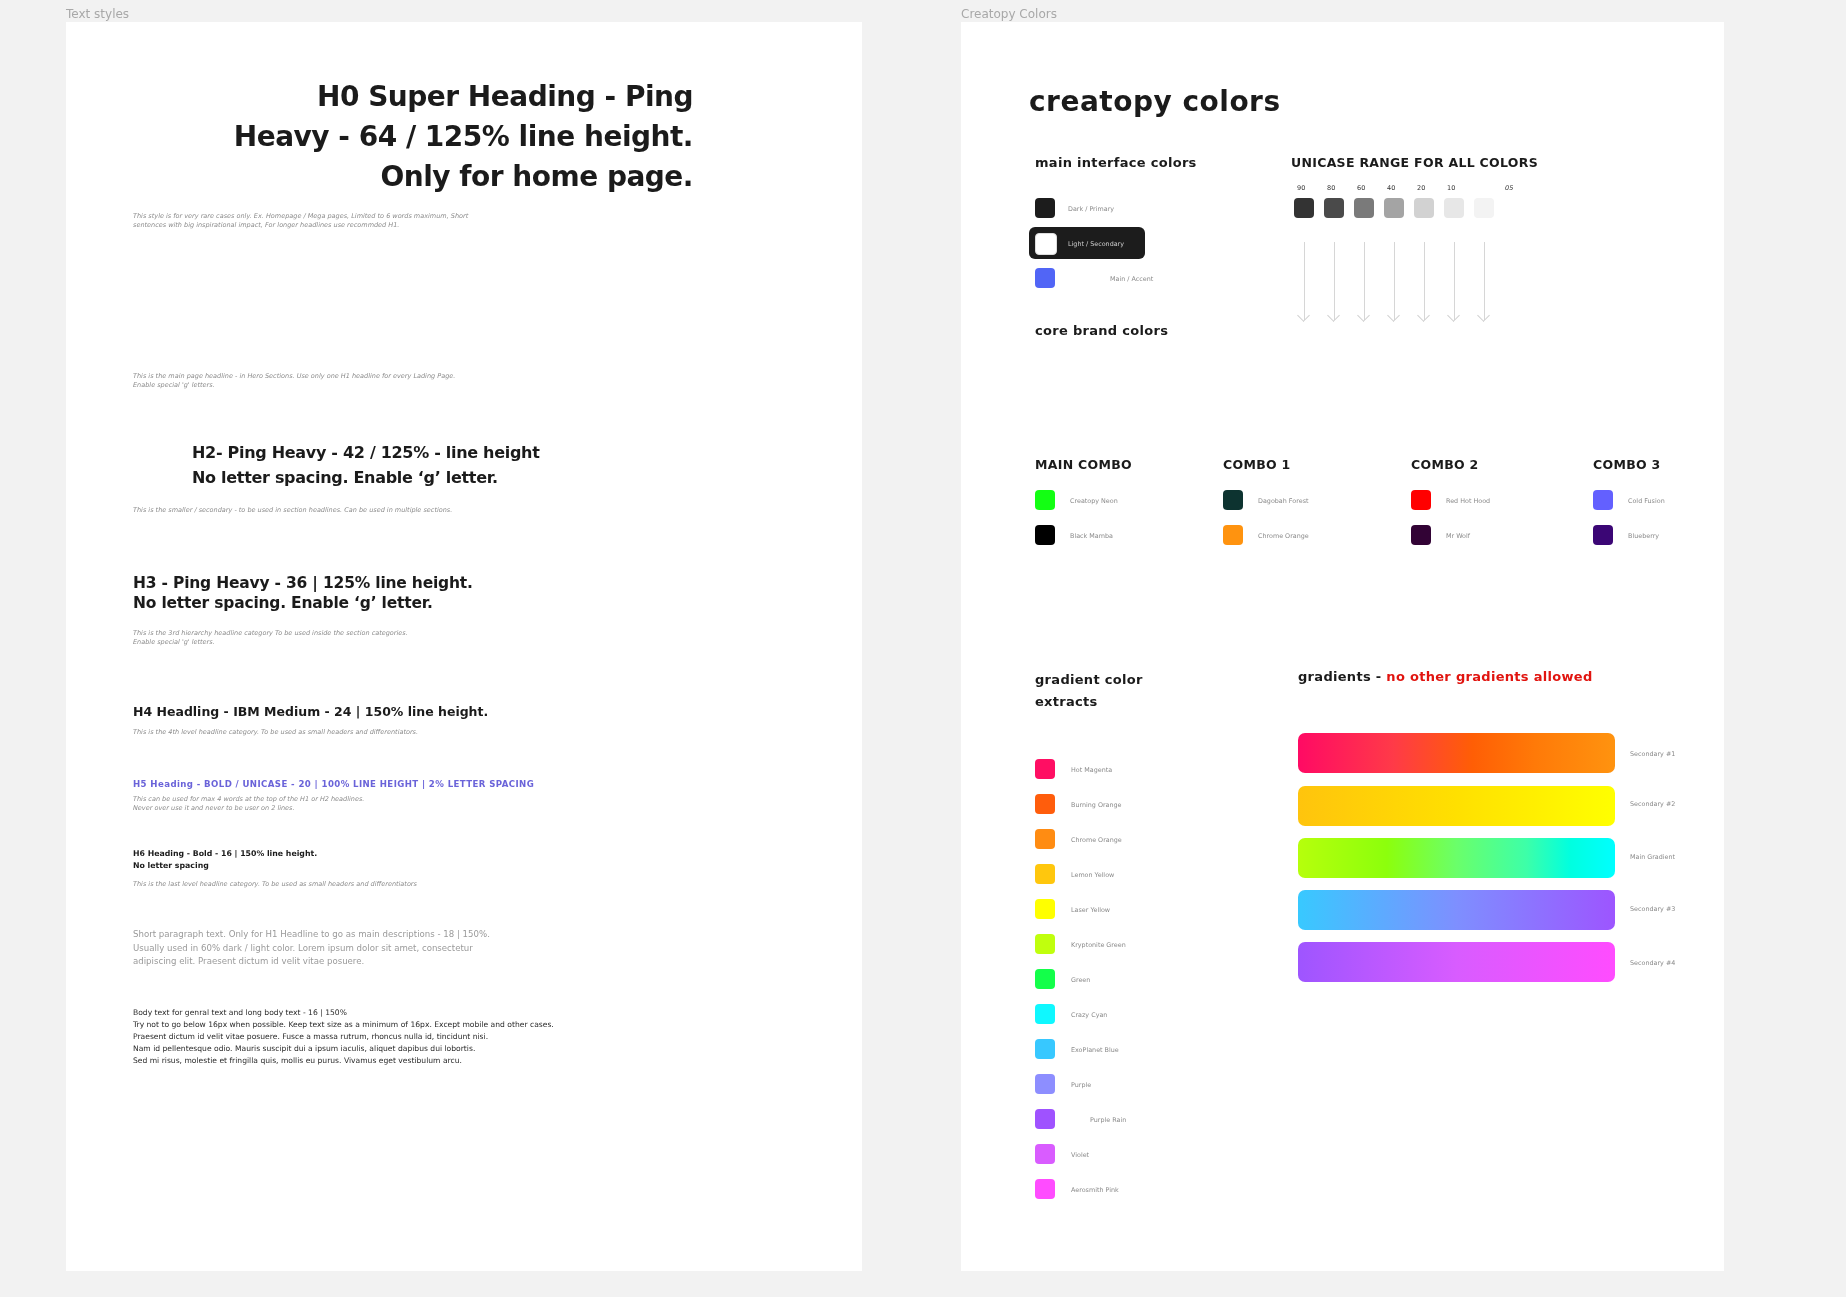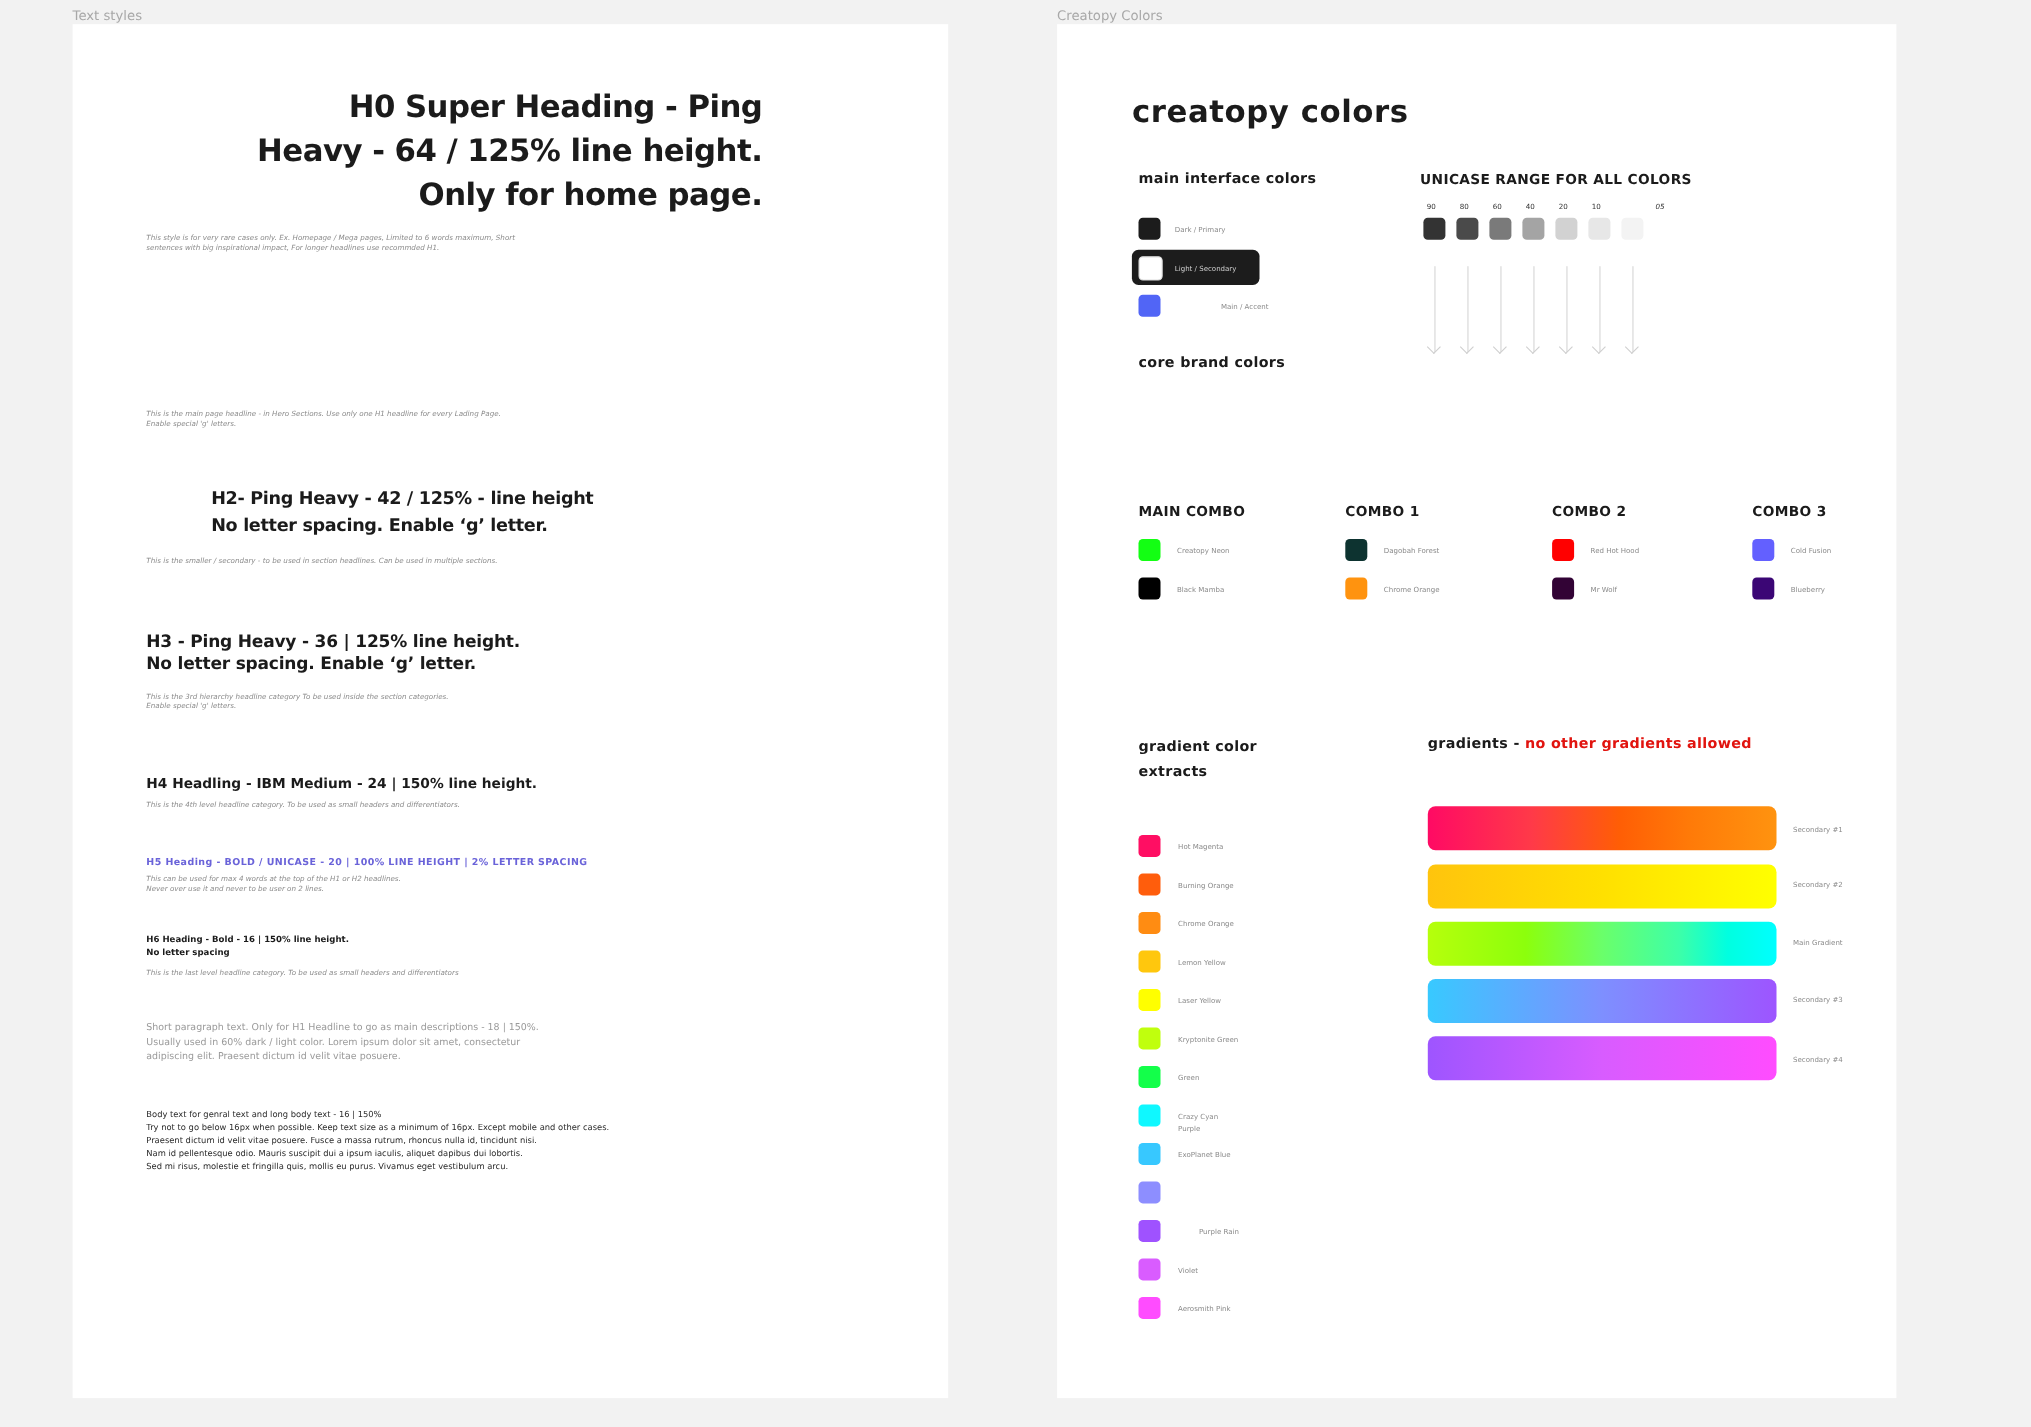--- a/index.html
+++ b/index.html
@@ -222,21 +222,21 @@
       <div class="swlabel" style="left: 110px; top: 884px;">Laser Yellow</div>
       <div class="swatch" style="left: 74px; top: 912px; background: rgb(192, 255, 13);"></div>
       <div class="swlabel" style="left: 110px; top: 919px;">Kryptonite Green</div>
       <div class="swatch" style="left: 74px; top: 947px; background: rgb(19, 255, 74);"></div>
       <div class="swlabel" style="left: 110px; top: 954px;">Green</div>
       <div class="swatch" style="left: 74px; top: 982px; background: rgb(15, 248, 255);"></div>
       <div class="swlabel" style="left: 110px; top: 989px;">Crazy Cyan</div>
       <div class="swatch" style="left: 74px; top: 1017px; background: rgb(55, 200, 255);"></div>
       <div class="swlabel" style="left: 110px; top: 1024px;">ExoPlanet Blue</div>
       <div class="swatch" style="left: 74px; top: 1052px; background: rgb(141, 142, 255);"></div>
-      <div class="swlabel" style="left: 110px; top: 1000px; text-align: right;">Purple</div>
+      <div class="swlabel" style="left: 110px; top: 1059px; text-align: right;">Purple</div>
       <div class="swatch" style="left: 74px; top: 1087px; background: rgb(159, 82, 255);"></div>
       <div class="swlabel" style="left: 110px; top: 1094px; padding-left: 19px;">Purple Rain</div>
       <div class="swatch" style="left: 74px; top: 1122px; background: rgb(217, 92, 255);"></div>
       <div class="swlabel" style="left: 110px; top: 1129px;">Violet</div>
       <div class="swatch" style="left: 74px; top: 1157px; background: rgb(255, 76, 255);"></div>
       <div class="swlabel" style="left: 110px; top: 1164px;">Aerosmith Pink</div>
     </div>
 
   <div class="abs sec-title" style="left:337px; top:647px;">
     <span>gradients - </span><span class="red">no other gradients allowed</span>

